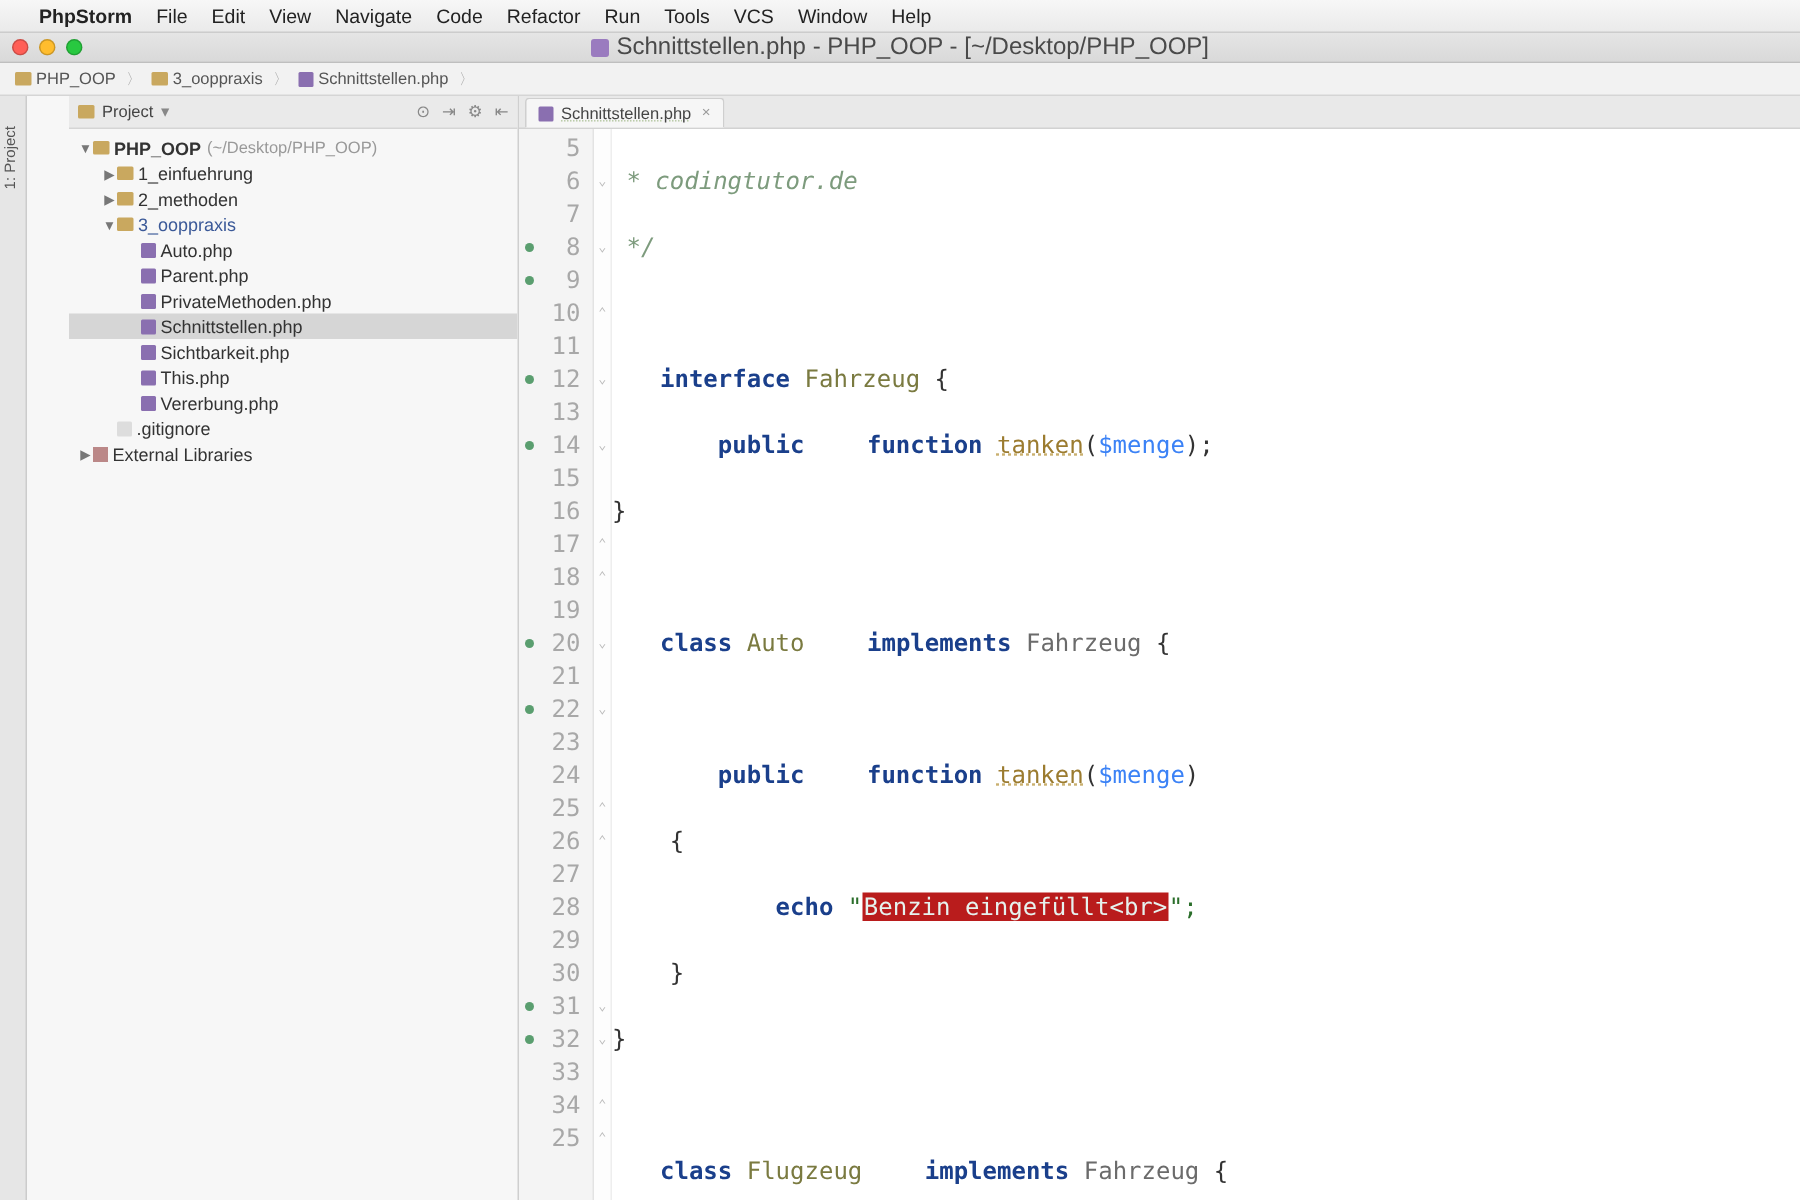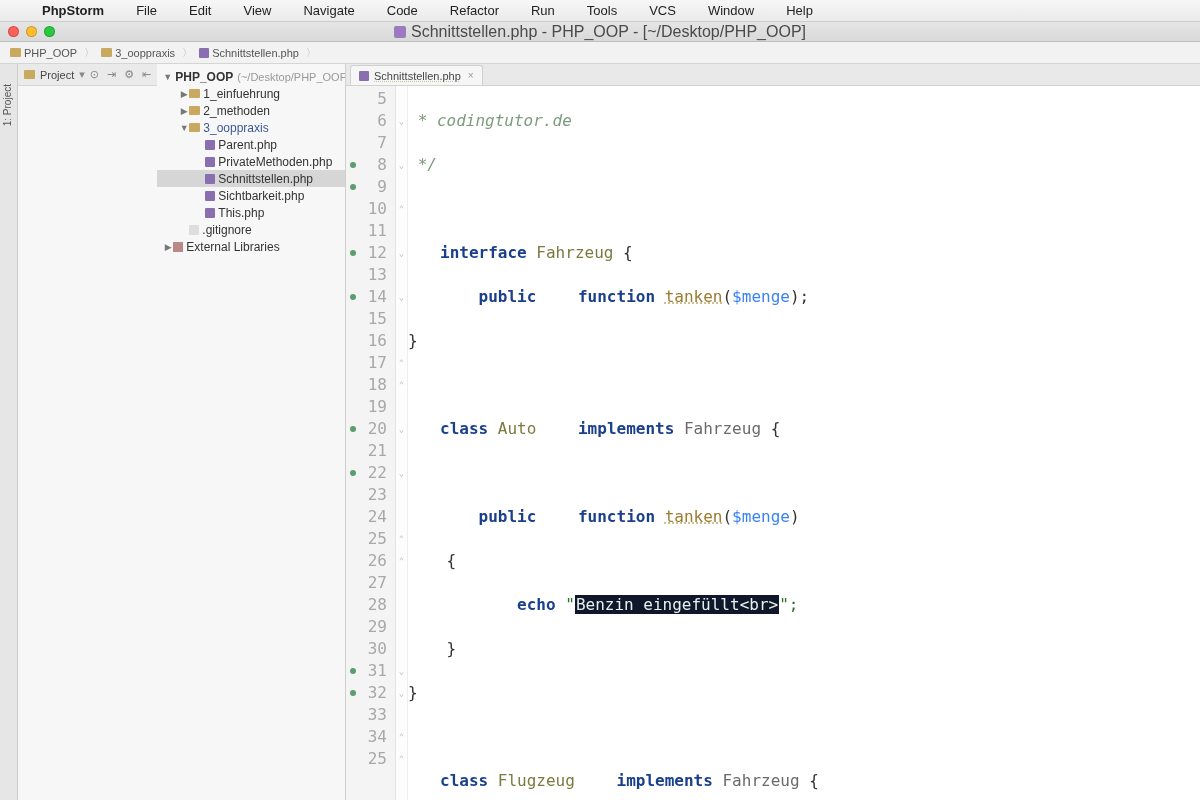--- a/index.html
+++ b/index.html
@@ -1,19 +1,19 @@
 <!DOCTYPE html>
 <html><head>
 <meta charset="utf-8">
 <style>
 * { margin: 0; padding: 0; box-sizing: border-box; }
 body { font-family: "Helvetica Neue", Arial, sans-serif; font-size: 12px; background: #e8e8e8; overflow: hidden; width: 1200px; height: 800px; }
 
 
-.menubar { height: 22px; background: linear-gradient(#f7f7f7,#eaeaea); display: flex; align-items: center; padding: 0 10px; gap: 32px; border-bottom: 1px solid #ccc; font-size: 13px; color: #222; }
+.menubar { height: 22px; background: linear-gradient(#f7f7f7,#eaeaea); display: flex; align-items: center; padding: 0 10px; gap: 16px; border-bottom: 1px solid #ccc; font-size: 13px; color: #222; }
 .menubar .apple { font-size: 14px; }
 .menubar .appname { font-weight: 600; }
 .menubar span { cursor: default; }
 
 
 .window-titlebar { height: 20px; background: linear-gradient(#e5e5e5,#d9d9d9); border-bottom: 1px solid #bfbfbf; display: flex; align-items: center; padding: 0 8px; position: relative; }
 .traffic { display: flex; gap: 7px; }
 .traffic span { width: 11px; height: 11px; border-radius: 50%; display: inline-block; border: 0.5px solid rgba(0,0,0,.2);}
 .tred{background:#ff5f57}.tyel{background:#ffbd2e}.tgrn{background:#28c840}
 .window-title { position: absolute; left: 50%; transform: translateX(-50%); font-size: 16px; color: #4a4a4a; display: flex; align-items: center; gap: 5px;}
@@ -27,21 +27,21 @@
 .phpfileicon{width:10px;height:10px;background:#8a6fb0;border-radius:1px;display:inline-block;}
 
 
 .main { display: flex; height: calc(800px - 22px - 20px - 22px); }
 
 
 .sidestrip{width:18px;background:#e6e6e6;border-right:1px solid #ccc;}
 .sidestrip .vlabel{writing-mode:vertical-rl;transform:rotate(180deg);font-size:10px;color:#555;margin-top:20px;margin-left:2px;}
 
 
-.project { width: 328px; background: #f7f7f7; border-right: 1px solid #cfcfcf; display: flex; flex-direction: row;}
+.project { width: 328px; background: #f7f7f7; border-right: 1px solid #cfcfcf; display: flex; flex-direction: column; padding-left: 28px;}
 .proj-header{height:22px;background:#eaeaea;border-bottom:1px solid #d5d5d5;display:flex;align-items:center;padding:0 6px;gap:5px;font-size:11px;color:#444;justify-content:space-between;}
 .proj-header .left{display:flex;align-items:center;gap:5px}
 .proj-header .icons{display:flex;gap:8px;color:#888;font-size:11px}
 .tree{padding:4px 0;font-size:12px;color:#333;overflow:hidden;}
 .tree .node{display:flex;align-items:center;height:17px;padding-right:6px;white-space:nowrap;}
 .tree .arrow{width:10px;text-align:center;color:#777;font-size:9px;}
 .tree .lbl{margin-left:3px;}
 .tree .path{color:#999;margin-left:4px;font-size:11px;}
 .tree .node.sel{background:#d6d6d6;}
 .d0{padding-left:6px}.d1{padding-left:22px}.d2{padding-left:38px}
@@ -61,21 +61,21 @@
 .code{flex:1;padding-top:2px;white-space:pre;color:#333;overflow-x:hidden;}
 .code .row{height:22px;}
 
 .kw{color:#1a3f8b;font-weight:600;margin-left:32px;}
 .cls{color:#7a7a40;}
 .type{color:#6b6b6b;}
 .fn{color:#9b7b2f; text-decoration:underline; text-decoration-color:#c9b070; text-decoration-style:dotted;}
 .var{color:#3b82f6;}
 .str{color:#2a6e2a;}
 .cm{color:#7d9b7d;font-style:italic;}
-.hl{background:#0f172a;color:#e6f2ee;padding:0 1px;}
+.hl{background:#b91c1c;color:#e6f2ee;padding:0 1px;}
 </style>
 </head>
 <body>
 
 <div class="menubar">
   <span class="apple"></span>
   <span class="appname">PhpStorm</span>
   <span>File</span>
   <span>Edit</span>
   <span>View</span>
@@ -156,20 +156,25 @@
           <span class="lbl">2_methoden</span>
         </div>
       <div class="node d1">
           <span class="arrow">▼</span>
           <span class="foldericon"></span>
           <span class="lbl" style="color:#3b5998">3_ooppraxis</span>
         </div>
       <div class="node d2">
           <span class="arrow"></span>
           <span class="phpfileicon"></span>
+          <span class="lbl">Auto.php</span>
+        </div>
+      <div class="node d2">
+          <span class="arrow"></span>
+          <span class="phpfileicon"></span>
           <span class="lbl">Parent.php</span>
         </div>
       <div class="node d2">
           <span class="arrow"></span>
           <span class="phpfileicon"></span>
           <span class="lbl">PrivateMethoden.php</span>
         </div>
       <div class="node d2 sel">
           <span class="arrow"></span>
           <span class="phpfileicon"></span>
@@ -177,20 +182,25 @@
         </div>
       <div class="node d2">
           <span class="arrow"></span>
           <span class="phpfileicon"></span>
           <span class="lbl">Sichtbarkeit.php</span>
         </div>
       <div class="node d2">
           <span class="arrow"></span>
           <span class="phpfileicon"></span>
           <span class="lbl">This.php</span>
+        </div>
+      <div class="node d2">
+          <span class="arrow"></span>
+          <span class="phpfileicon"></span>
+          <span class="lbl">Vererbung.php</span>
         </div>
       <div class="node d1">
           <span class="arrow"></span>
           <span style="width:10px;height:10px;display:inline-block;background:#ddd;border-radius:1px"></span>
           <span class="lbl">.gitignore</span>
         </div>
       <div class="node d0">
           <span class="arrow">▶</span>
           <span style="width:10px;height:10px;display:inline-block;background:#b88;"></span>
           <span class="lbl">External Libraries</span>

